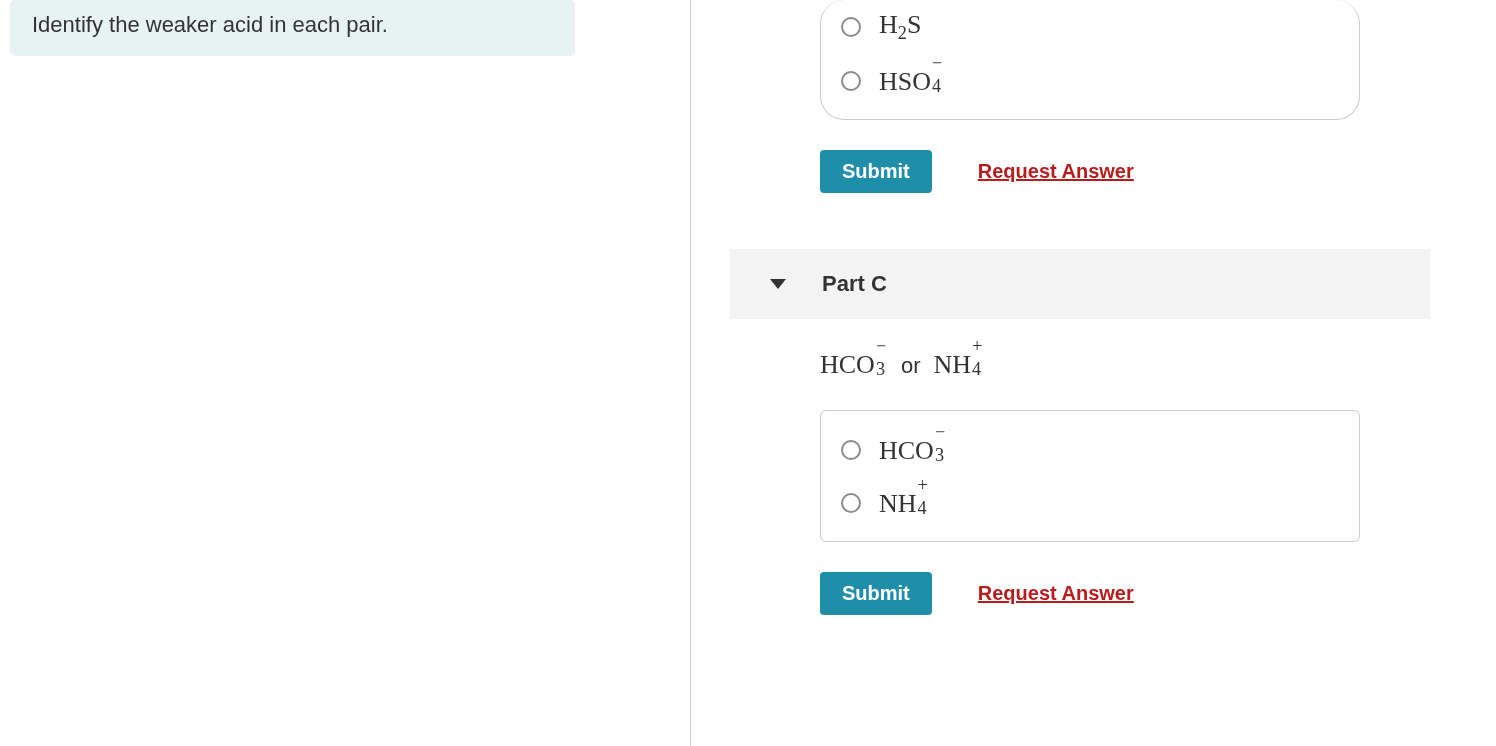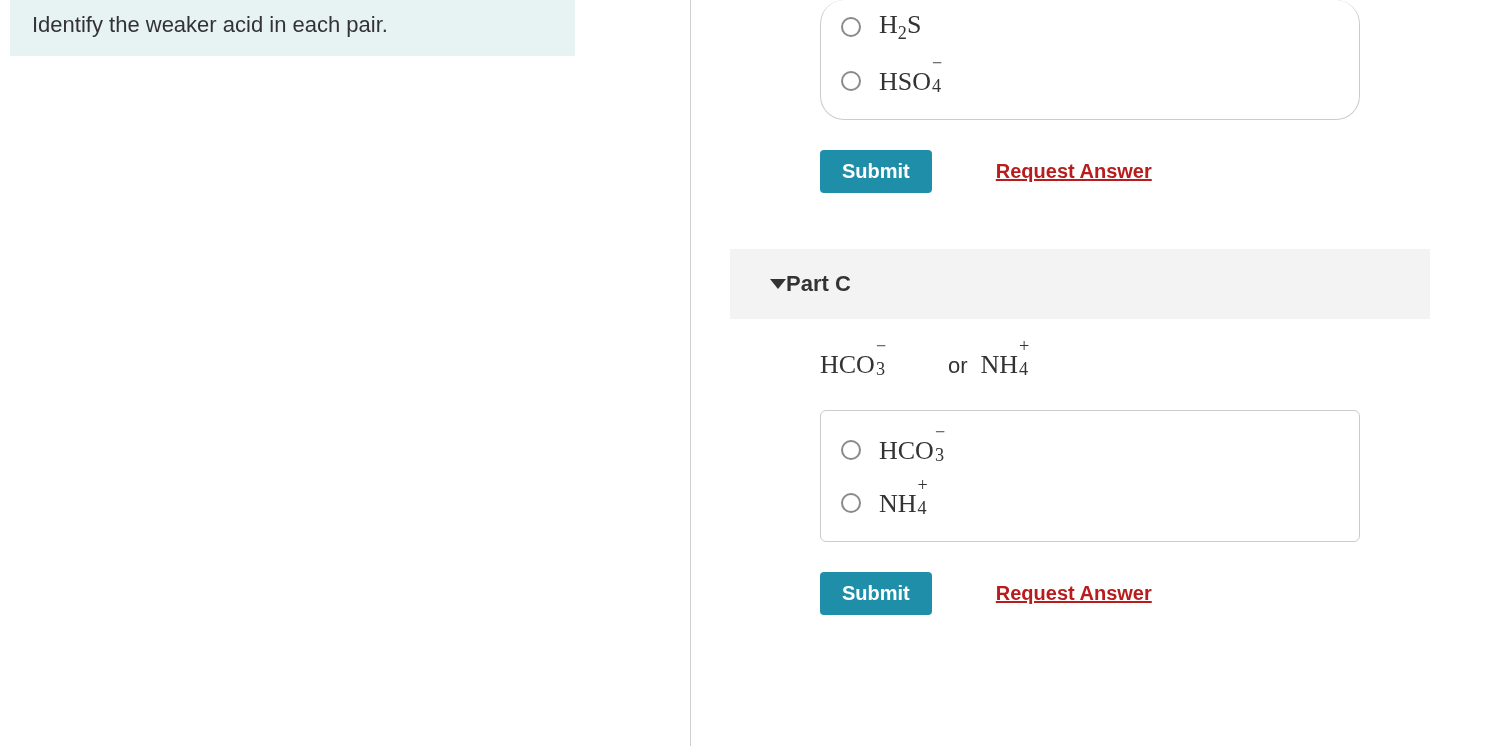--- a/index.html
+++ b/index.html
@@ -12,21 +12,21 @@
       position: relative;
       background: #fff;
     }
     .left-panel {
       position: absolute;
       left: 10px;
       top: 0;
       width: 565px;
       background: #e6f3f2;
       padding: 12px 18px 18px 22px;
-      border-radius: 0;
+      border-radius: 5px;
     }
     .question-text {
       font-size: 22px;
       color: #333;
     }
     .divider {
       position: absolute;
       left: 690px;
       top: 0;
       width: 1px;
@@ -65,21 +65,21 @@
       border-radius: 50%;
       background: #fff;
       cursor: pointer;
       flex-shrink: 0;
     }
     .submit-row {
       margin-left: 90px;
       margin-top: 30px;
       display: flex;
       align-items: center;
-      gap: 64px;
+      gap: 46px;
     }
     .submit-btn {
       background: #1f8ea8;
       color: #fff;
       border: none;
       font-size: 20px;
       font-weight: 600;
       padding: 10px 22px;
       border-radius: 4px;
       cursor: pointer;
@@ -91,40 +91,41 @@
       text-decoration: underline;
       cursor: pointer;
     }
     .part-header {
       background: #f3f3f3;
       width: 700px;
       margin-top: 56px;
       padding: 22px 20px 22px 40px;
       display: flex;
       align-items: center;
+      gap: 36px;
     }
     .caret {
       width: 0; height: 0;
       border-left: 8px solid transparent;
       border-right: 8px solid transparent;
       border-top: 10px solid #333;
     }
     .part-title {
       font-size: 22px;
       font-weight: 700;
       color: #333;
     }
     .question-line {
       margin-left: 90px;
       margin-top: 28px;
       font-family: Georgia, 'Times New Roman', serif;
       font-size: 26px;
       color: #333;
     }
-    .question-line .or-word { font-family: Arial, Helvetica, sans-serif; font-size: 22px; margin-left: 47px; }
+    .question-line .or-word { font-family: Arial, Helvetica, sans-serif; font-size: 22px; }
     .options-box.partc { margin-top: 30px; padding-top: 12px; }
     sub { font-size: 0.7em; vertical-align: sub; }
     .supsub {
       display: inline-block;
       position: relative;
       width: 12px;
       height: 1em;
       margin-left: 1px;
     }
     .supsub .sup { position: absolute; top: -0.6em; left: 0; font-size: 0.7em; }

